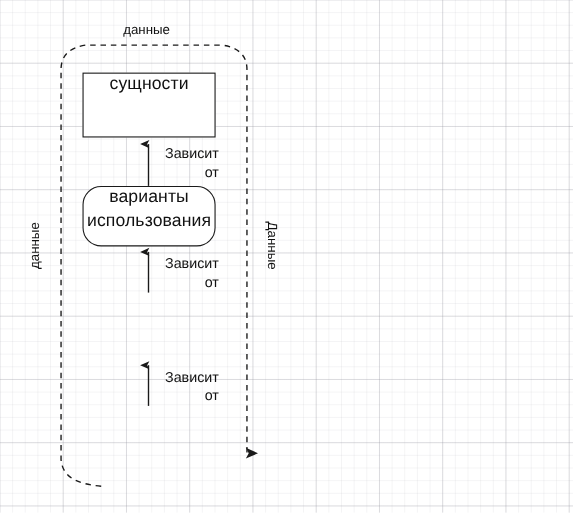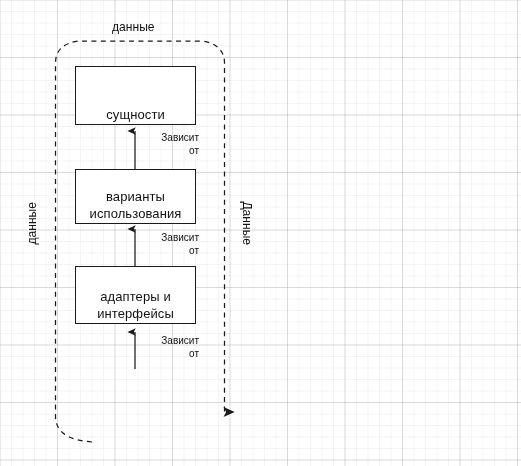--- a/index.html
+++ b/index.html
@@ -42,35 +42,35 @@
     pointer-events: none;
   }
 
   
   .layer-box {
     position: absolute;
     box-sizing: border-box;
     background: #ffffff;
     border: 1.2px solid #1a1a1a;
     display: flex;
-    align-items: flex-end;
+    align-items: flex-start;
     justify-content: center;
     text-align: center;
     color: #111111;
-    font-size: 13px;
+    font-size: 16px;
     line-height: 1.30;
     letter-spacing: 0.1px;
     white-space: pre-line;
   }
 
   
   .dep-label {
     position: absolute;
     color: #111111;
-    font-size: 10px;
+    font-size: 13px;
     line-height: 1.32;
     text-align: right;
     white-space: pre-line;
     width: 60px;
   }
 
   
   .data-label {
     position: absolute;
     color: #111111;
@@ -116,29 +116,25 @@
       <line x1="135" y1="369" x2="135" y2="332" stroke="#1a1a1a" stroke-width="1.25" marker-end="url(#arrowUp)"></line>
       <line x1="135" y1="266" x2="135" y2="229" stroke="#1a1a1a" stroke-width="1.25" marker-end="url(#arrowUp)"></line>
       <line x1="135" y1="169" x2="135" y2="131" stroke="#1a1a1a" stroke-width="1.25" marker-end="url(#arrowUp)"></line>
     </g>
   </svg>
 
   <div class="layer-box" style="left:75px; top:66px; width:121px; height:59px;">
     <span>сущности</span>
   </div>
 
-  <div class="layer-box" style="left:75px; top:169px; width:121px; height:55px;">
+  <div class="layer-box" style="left:75px; top:169px; width:121px; height:55px;border-radius:17px;">
     <span>варианты
 использования</span>
   </div>
 
-  <div class="layer-box" style="left:75px; top:266px; width:121px; height:58px;">
-    <span>адаптеры и
-интерфейсы</span>
-  </div>
 
 
   <div class="dep-label" style="left:139px; top:131px;">Зависит
 от</div>
 
   <div class="dep-label" style="left:139px; top:231px;">Зависит
 от</div>
 
   <div class="dep-label" style="left:139px; top:334px;">Зависит
 от</div>

